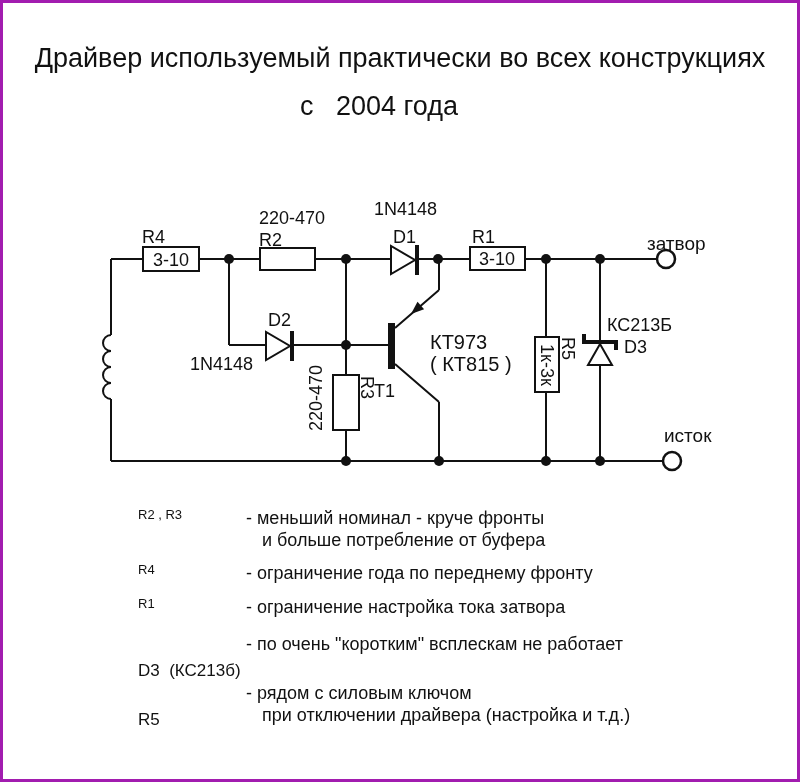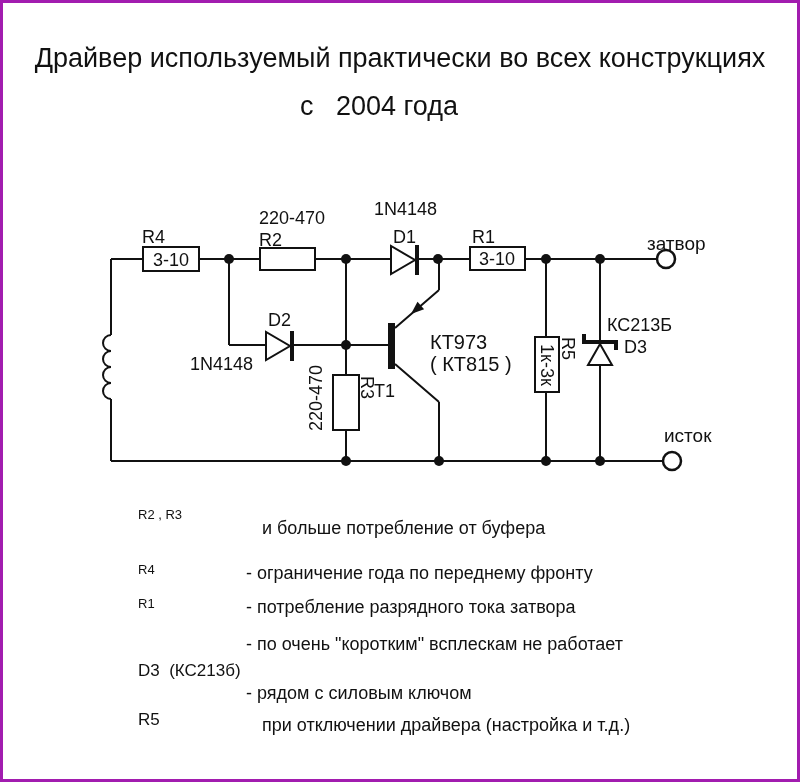--- a/index.html
+++ b/index.html
@@ -16,21 +16,21 @@
     position:absolute;left:265px;top:88px;font-size:27px;white-space:pre;margin-left:32px;
   }
   .circuit-svg{position:absolute;left:0;top:180px;}
   .lbl{font-size:18px;fill:#111;font-family:"Liberation Sans", sans-serif;}
   .lbl-lg{font-size:20px;fill:#111;font-family:"Liberation Sans", sans-serif;}
   .lbl-term{font-size:19px;fill:#111;font-family:"Liberation Sans", sans-serif;}
   .legend-row{position:absolute;left:0;width:800px;}
   .legend-term{position:absolute;left:135px;top:0;font-size:13px;white-space:pre;}
   .legend-term.small{font-size:17px;margin-top:28px;}
   .legend-desc{position:absolute;left:243px;top:0;font-size:18px;line-height:22px;}
-  .legend-desc .indent{padding-left:16px;margin-top:10px;}
+  .legend-desc .indent{padding-left:16px;}
 </style>
 </head>
 <body>
 
 <div class="page">
 
   <div class="title-line1">Драйвер используемый практически во всех конструкциях</div>
   <div class="title-line2">с   2004 года</div>
 
   <svg class="circuit-svg" width="800" height="300" viewBox="0 180 800 300" xmlns="http://www.w3.org/2000/svg">
@@ -110,35 +110,36 @@
 
     <text class="lbl" x="604" y="328">КС213Б</text>
     <text class="lbl" x="621" y="350">D3</text>
   </svg>
 
   <div>
 
     <div class="legend-row" style="top:504px">
       <div class="legend-term">R2 , R3</div>
       <div class="legend-desc">
+        <div>-  меньший номинал - круче фронты</div>
         <div class="indent">и больше потребление от буфера</div>
       </div>
     </div>
 
     <div class="legend-row" style="top:559px">
       <div class="legend-term">R4</div>
       <div class="legend-desc">
         <div>- ограничение года по переднему фронту</div>
       </div>
     </div>
 
     <div class="legend-row" style="top:593px">
       <div class="legend-term">R1</div>
       <div class="legend-desc">
-        <div>- потребление разрядного тока затвора</div>
+        <div>- ограничение настройка тока затвора</div>
       </div>
     </div>
 
     <div class="legend-row" style="top:630px">
       <div class="legend-term small">D3  (КС213б)</div>
       <div class="legend-desc">
         <div>- по очень "коротким" всплескам не работает</div>
       </div>
     </div>
 

